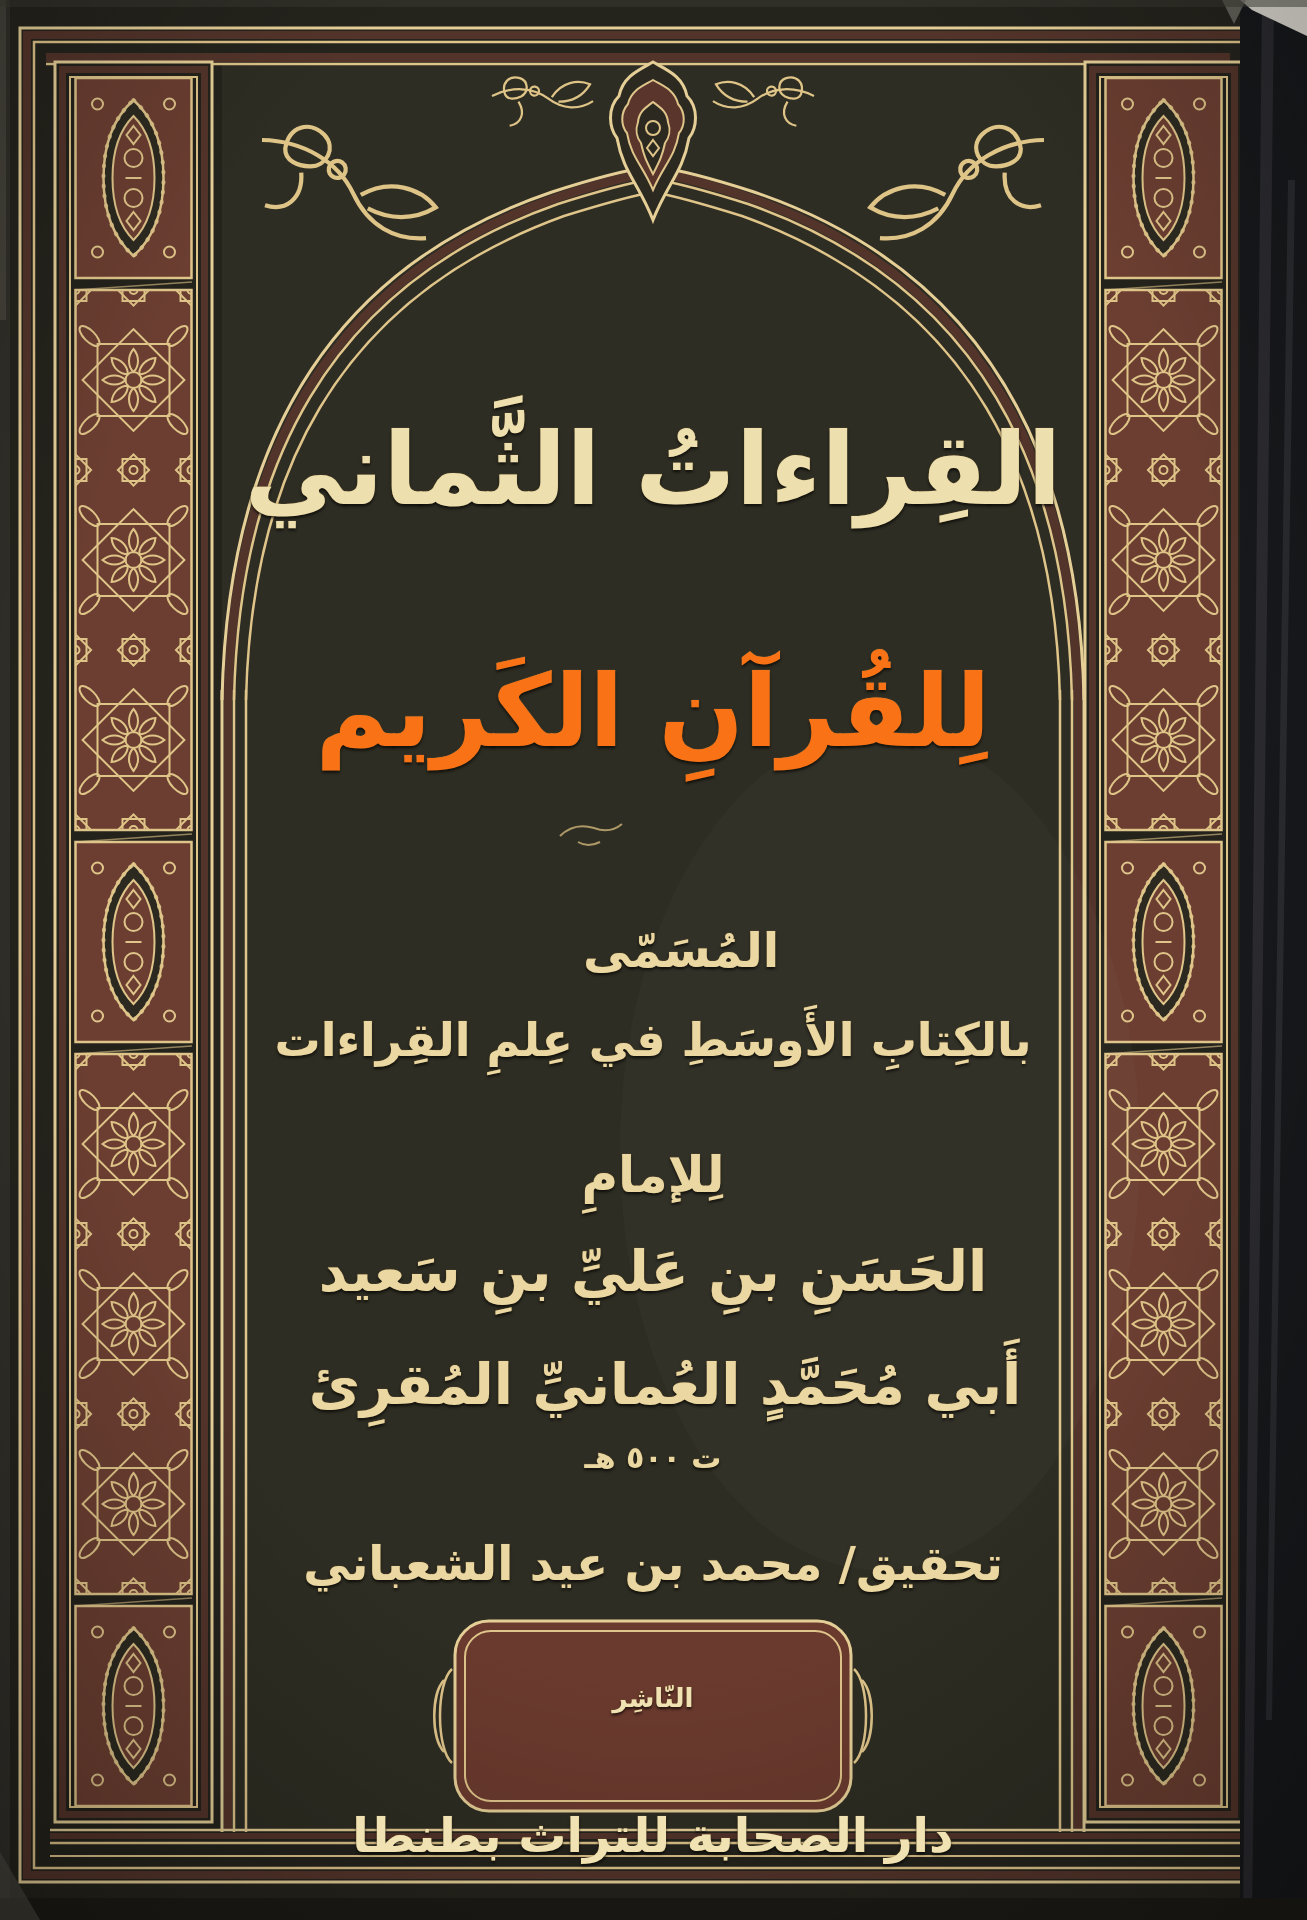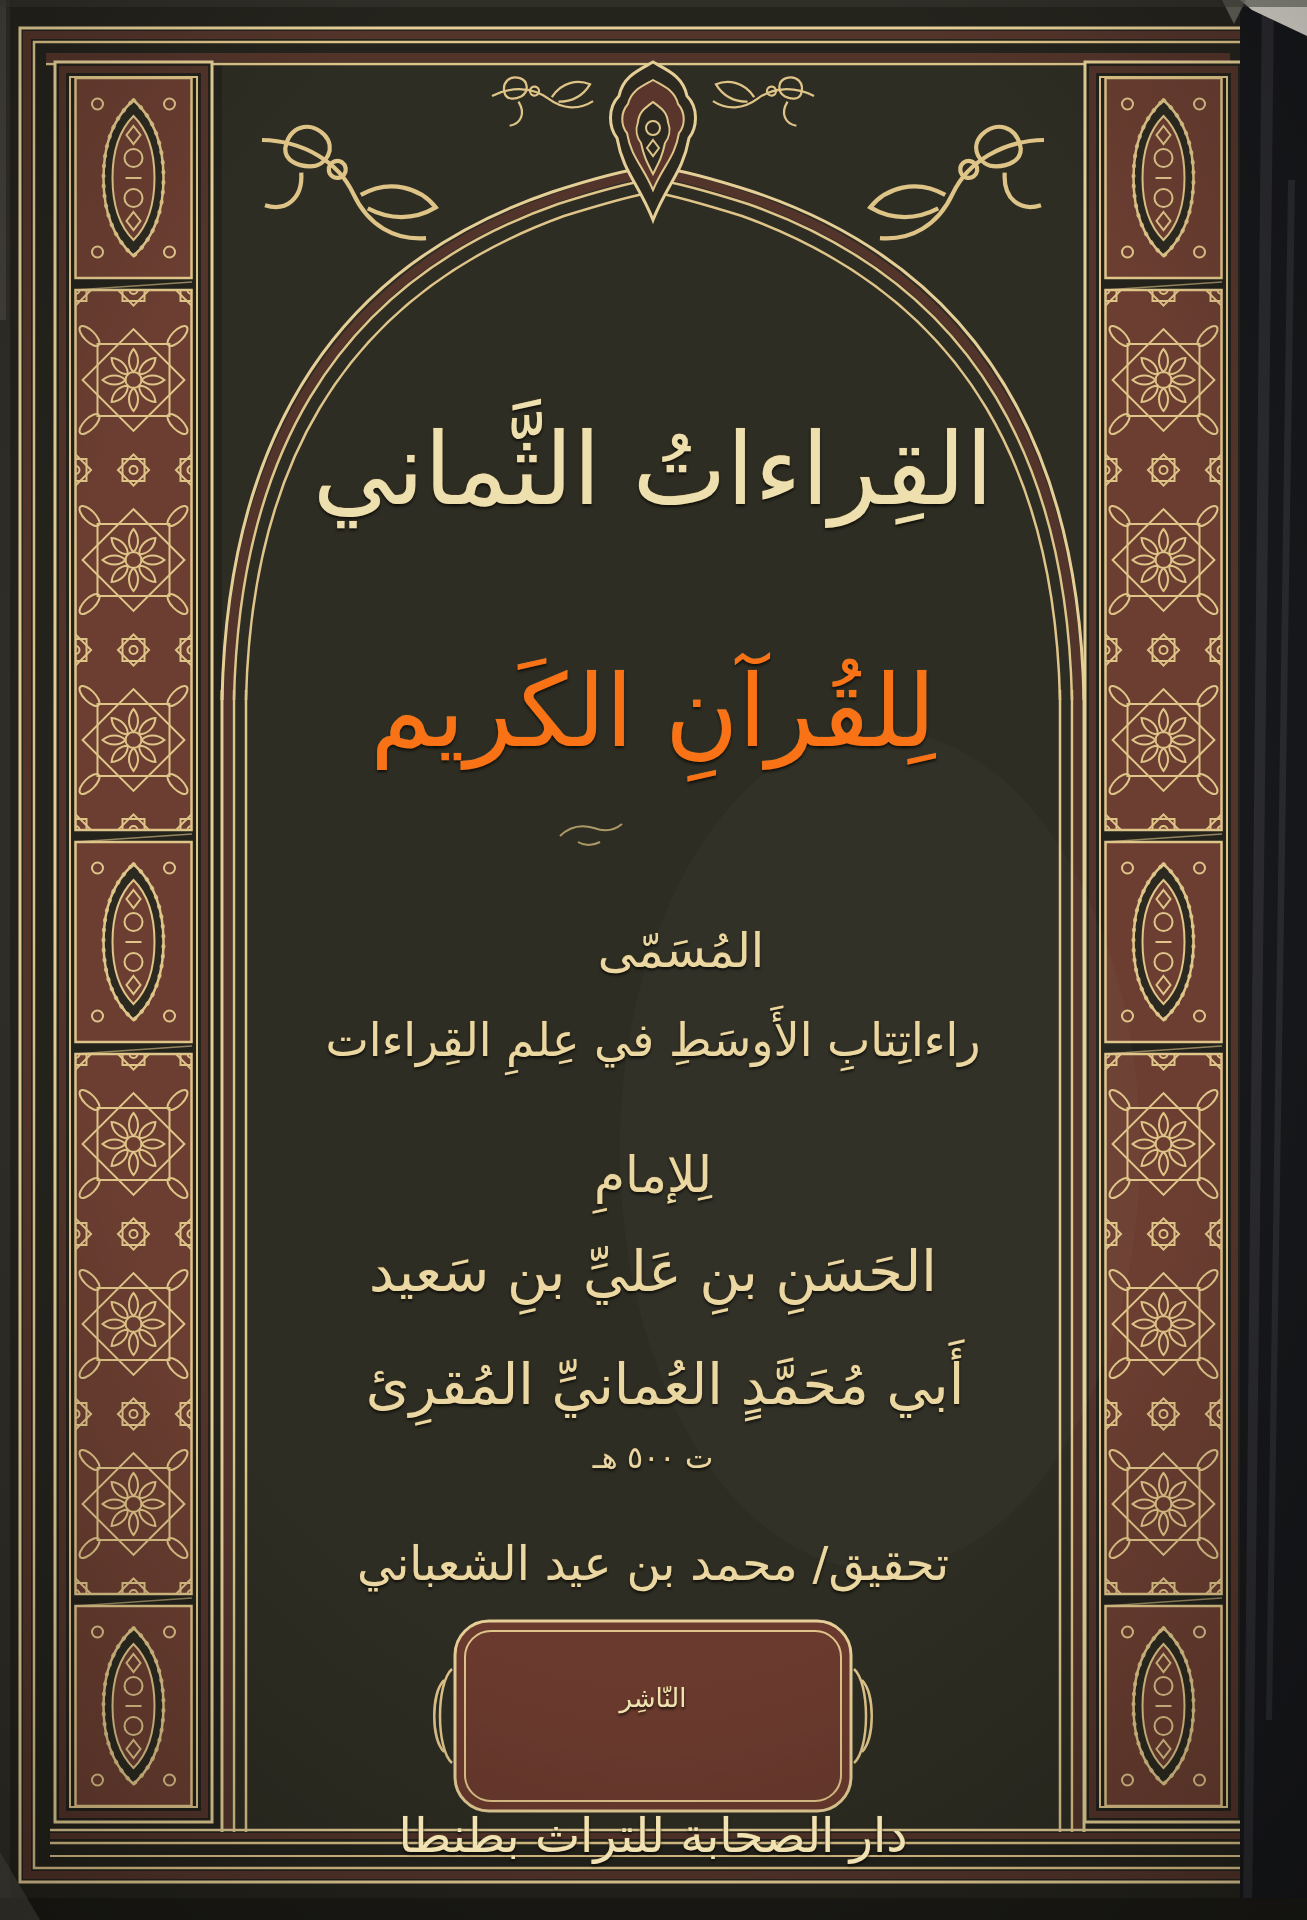--- a/index.html
+++ b/index.html
@@ -4,21 +4,21 @@
 <style>
   html,body{margin:0;padding:0;background:#111;}
   .cover{
     position:relative;width:1307px;height:1920px;overflow:hidden;
     background:#24231c;
     font-family:"DejaVu Sans", sans-serif;
   }
   .cover svg{position:absolute;left:0;top:0;}
   .txt{
     position:absolute;left:222px;width:862px;text-align:center;
-    direction:rtl;color:#ead7a2;font-weight:normal;line-height:1.5;
+    direction:rtl;color:#ead7a2;font-weight:bold;line-height:1.5;
     text-shadow:0 2px 3px rgba(0,0,0,.75), 0 0 1px #b3914f;
     white-space:nowrap;
   }
   .t-title1{top:395px;font-size:100px;color:#eddfae;}
   .t-title2{top:637px;font-size:100px;color:#f97316;}
   .t-named{top:914px;font-size:48px;margin-left:28px;}
   .t-alt{top:1006px;font-size:46px;}
   .t-imam{top:1138px;font-size:50px;}
   .t-name1{top:1230px;font-size:56px;}
   .t-name2{top:1343px;font-size:56px;padding-left:12px;}
@@ -206,21 +206,21 @@
   <radialGradient id="vig" cx="50%" cy="42%" r="75%">
     <stop offset="60%" stop-color="#000" stop-opacity="0"></stop>
     <stop offset="100%" stop-color="#000" stop-opacity="0.28"></stop>
   </radialGradient>
   <rect x="0" y="0" width="1307" height="1920" fill="url(#vig)"></rect>
 </svg>
 
   <div class="txt t-title1" dir="rtl">القِراءاتُ الثَّماني</div>
   <div class="txt t-title2" dir="rtl">لِلقُرآنِ الكَريم</div>
   <div class="txt t-named" dir="rtl">المُسَمّى</div>
-  <div class="txt t-alt" dir="rtl">راءاتِتابِ الأَوسَطِ في عِلمِ القِراءات</div>
+  <div class="txt t-alt" dir="rtl">بالكِتابِ الأَوسَطِ في عِلمِ القِراءات</div>
   <div class="txt t-imam" dir="rtl">لِلإمامِ</div>
   <div class="txt t-name1" dir="rtl">الحَسَنِ بنِ عَليِّ بنِ سَعيد</div>
   <div class="txt t-name2" dir="rtl">أَبي مُحَمَّدٍ العُمانيِّ المُقرِئ</div>
   <div class="txt t-death" dir="rtl">ت ٥٠٠ هـ</div>
   <div class="txt t-editor" dir="rtl">تحقيق/ محمد بن عيد الشعباني</div>
   <div class="txt t-plabel" dir="rtl">النّاشِر</div>
   <div class="txt t-pname" dir="rtl">دار الصحابة للتراث بطنطا</div>
 
 </div>
 

